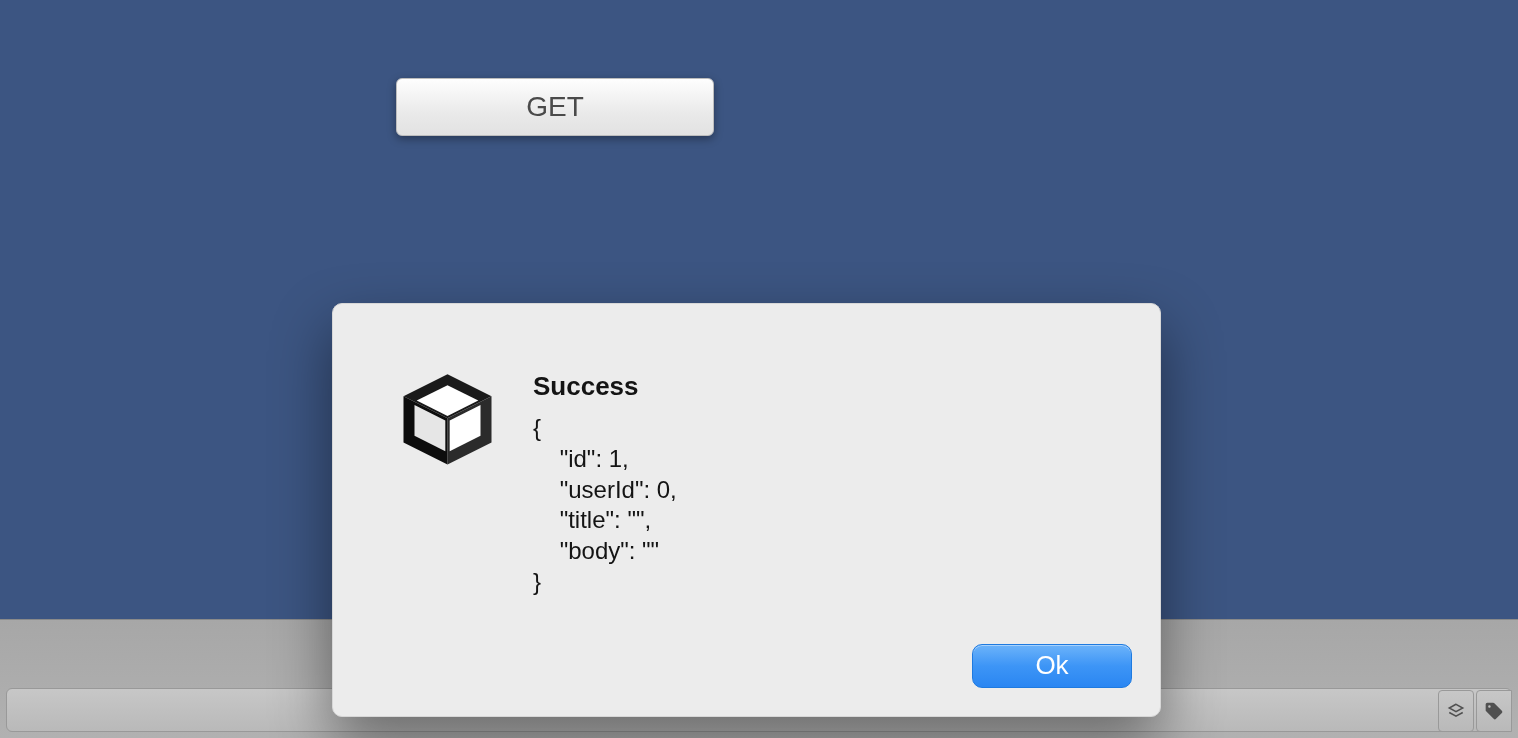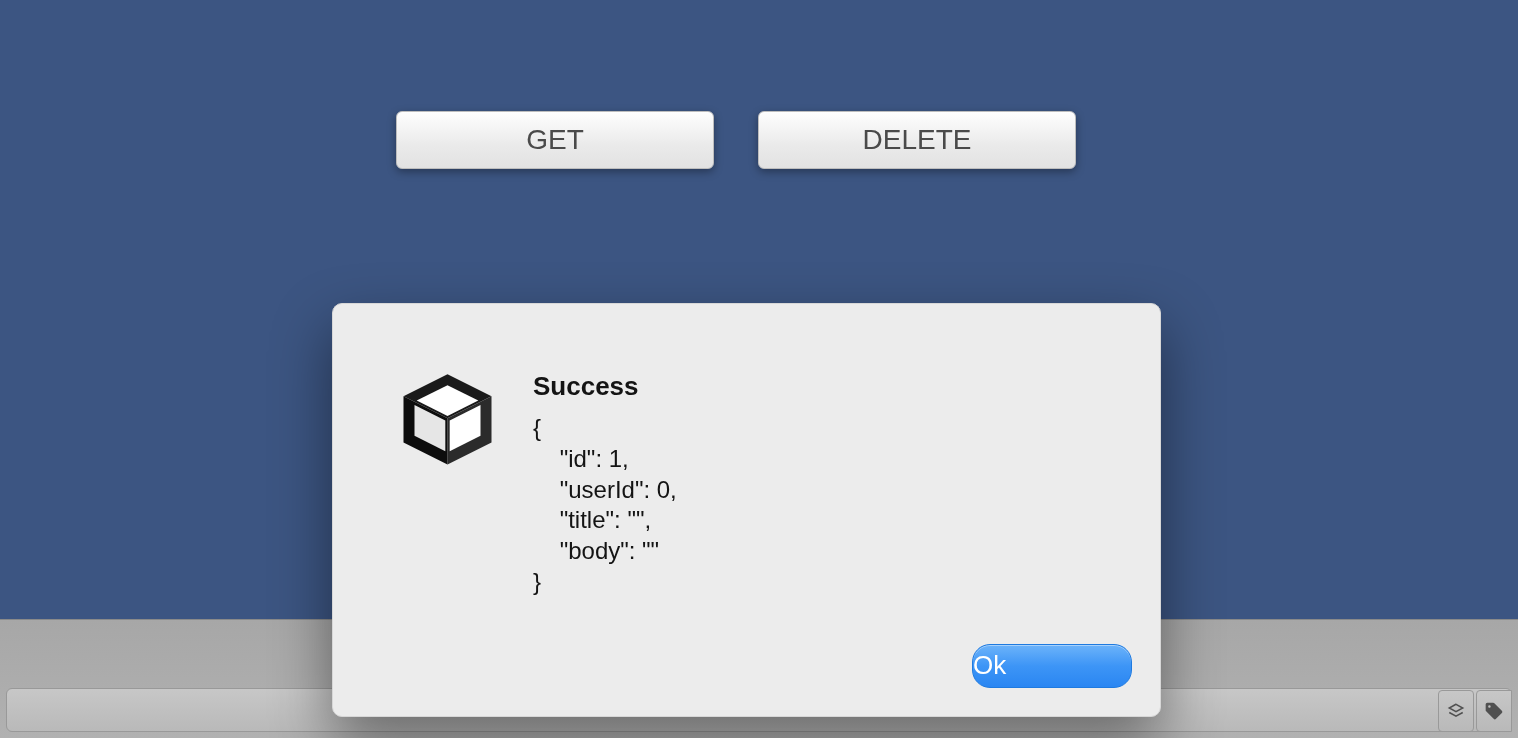--- a/index.html
+++ b/index.html
@@ -15,21 +15,20 @@
 
   
   .button-area {
     position: absolute;
     left: 396px;
     top: 78px;
     width: 680px;
     display: flex;
     flex-wrap: wrap;
     gap: 52px 44px;
-    margin-top: 33px;
   }
   .unity-button {
     width: 316px;
     height: 56px;
     border-radius: 6px;
     border: 1px solid #bdbdbd;
     background: linear-gradient(to bottom, #fefefe 0%, #eaeaea 60%, #e2e2e2 100%);
     color: #4a4a4a;
     font-size: 28px;
     font-weight: 400;
@@ -82,25 +81,26 @@
     white-space: pre;
     font-family: Arial, Helvetica, sans-serif;
   }
 
   .ok-button {
     position: absolute;
     right: 28px;
     bottom: 28px;
     width: 158px;
     height: 42px;
-    border-radius: 18px;
+    border-radius: 10px;
     border: 1px solid #1e7ae0;
     background: linear-gradient(to bottom, #6cb3fa 0%, #3d95f6 50%, #2a86f2 100%);
     color: #fff;
     font-size: 26px;
+    text-align: center;
     line-height: 40px;
     cursor: pointer;
     box-shadow: inset 0 1px 0 rgba(255,255,255,0.4);
   }
 
   
   .statusbar {
     position: absolute;
     left: 0;
     right: 0;
@@ -156,21 +156,20 @@
     <div class="statusbar-icon" style="border-top-right-radius:0;border-bottom-right-radius:0;">
       <svg width="20" height="20" viewBox="0 0 24 24" fill="#505050">
         <path d="M21.41 11.58l-9-9A2 2 0 0 0 11 2H4a2 2 0 0 0-2 2v7a2 2 0 0 0 .59 1.41l9 9a2 2 0 0 0 2.83 0l7-7a2 2 0 0 0 0-2.83zM6.5 8A1.5 1.5 0 1 1 8 6.5 1.5 1.5 0 0 1 6.5 8z"></path>
       </svg>
     </div>
   </div>
 </div>
 
 <div class="button-area">
   <div class="unity-button">GET</div>
-  <div class="unity-button">DELETE</div>
 </div>
 
 <div class="dialog">
   <div class="dialog-inner">
     <div class="unity-logo">
       <svg viewBox="0 0 100 100" width="115" height="110">
 
         <g>
           <polygon points="50,2 90,22 50,42 10,22" fill="#1a1a1a"></polygon>
           <polygon points="50,42 90,22 90,64 50,84" fill="#2b2b2b"></polygon>

